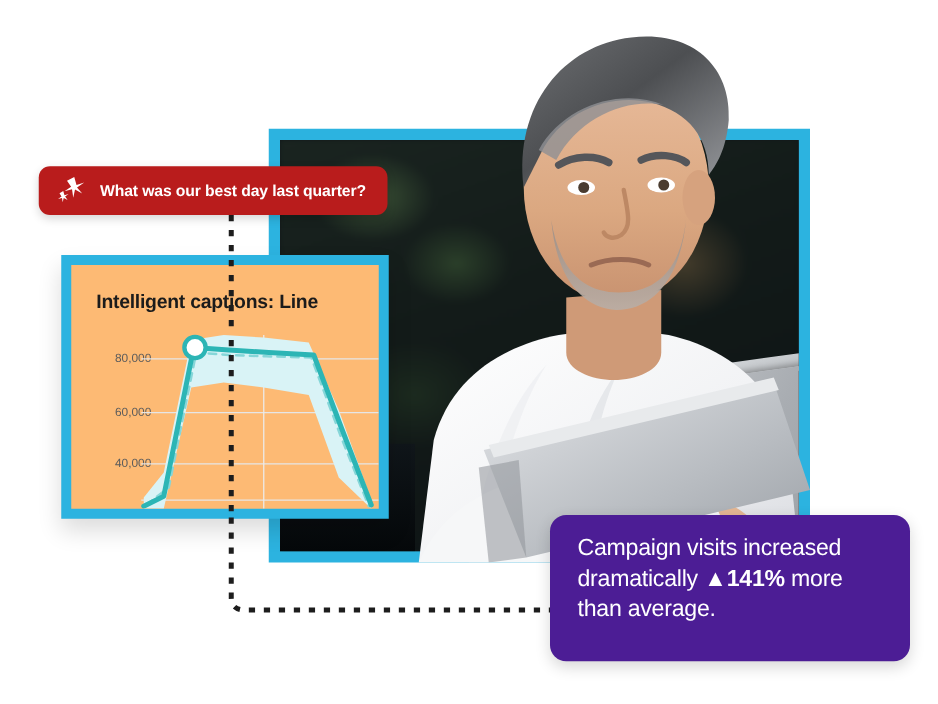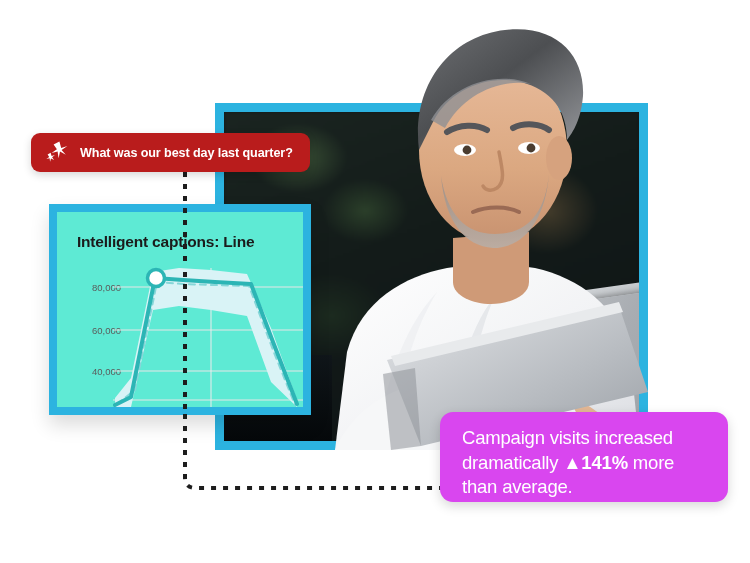--- a/index.html
+++ b/index.html
@@ -79,21 +79,21 @@
     left: 49px; top: 204px;
     width: 262px; height: 211px;
     background: #2cb3e0;
     padding: 8px;
     z-index: 5;
     box-shadow: 0 10px 18px rgba(0,0,0,.14);
   }
   .chart-inner {
     position: relative;
     width: 100%; height: 100%;
-    background: #5eead4;
+    background: #fdba74;
     overflow: hidden;
   }
   .chart-title {
     position: absolute;
     left: 20px; top: 21px;
     font-size: 15.5px;
     font-weight: bold;
     color: #1b1b1b;
     letter-spacing: -.2px;
     white-space: nowrap;
@@ -127,22 +127,22 @@
     font-weight: bold;
     white-space: nowrap;
     margin-left: 11px;
     letter-spacing: -.1px;
   }
 
   
   .callout {
     position: absolute;
     left: 440px; top: 412px;
-    width: 288px; height: 90px;
-    background: #d946ef;
+    width: 288px; height: 117px;
+    background: #4c1d95;
     border-radius: 13px;
     z-index: 9;
     padding: 14px 20px 0 22px;
     box-shadow: 0 4px 12px rgba(0,0,0,.16);
   }
   .callout-text {
     color: #ffffff;
     font-size: 18.5px;
     line-height: 1.33;
     letter-spacing: -.2px;

